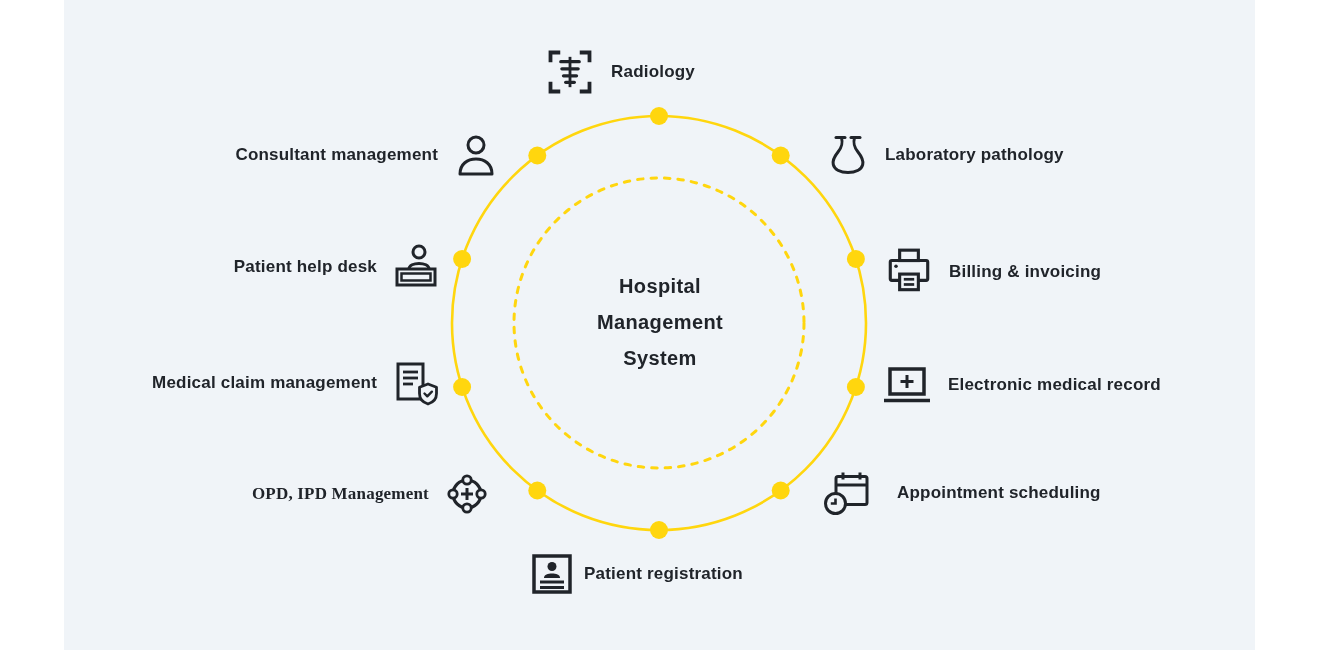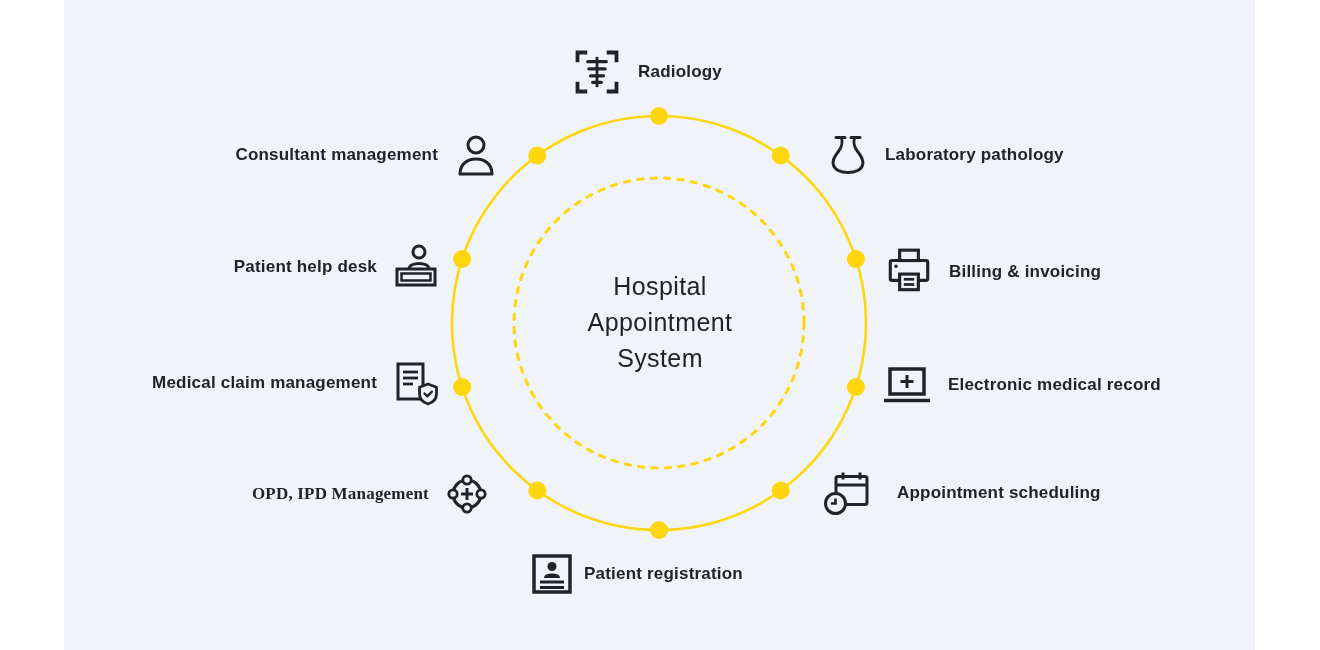--- a/index.html
+++ b/index.html
@@ -10,21 +10,21 @@
   }
   *{margin:0;padding:0;box-sizing:border-box;}
   html,body{width:1320px;height:650px;overflow:hidden;}
   body{background:var(--page);font-family:"Liberation Sans",sans-serif;position:relative;}
   .stage{position:absolute;left:0;top:0;width:1320px;height:650px;}
   .panel{position:absolute;left:64px;top:0;width:1191px;height:650px;background:var(--panel);}
   .circles{position:absolute;left:0;top:0;width:1320px;height:650px;pointer-events:none;}
   .center-title{
     position:absolute;left:510px;top:268px;width:300px;
     text-align:center;color:var(--ink);
-    font-weight:400;font-size:25px;line-height:36px;letter-spacing:.4px;
+    font-weight:700;font-size:20px;line-height:36px;letter-spacing:.4px;
   }
   .item{position:absolute;display:flex;align-items:center;gap:15px;}
   .item .label{
     font-weight:700;font-size:17px;letter-spacing:.2px;
     color:var(--ink);white-space:nowrap;
   }
   .icon{display:flex;align-items:center;justify-content:center;}
   .icon svg{display:block;}
   
 </style>
@@ -46,25 +46,25 @@
       <circle cx="659" cy="530" r="9"></circle>
       <circle cx="537.3" cy="490.5" r="9"></circle>
       <circle cx="462.1" cy="387" r="9"></circle>
       <circle cx="462.1" cy="259" r="9"></circle>
       <circle cx="537.3" cy="155.5" r="9"></circle>
     </g>
   </svg>
 
   <div class="center-title">
     <div>Hospital</div>
-    <div>Appointment</div>
+    <div>Management</div>
     <div>System</div>
   </div>
 
-  <div class="item" style="left:571px;top:46px;">
+  <div class="item" style="left:544px;top:46px;">
     <span class="icon">
       <svg width="52" height="52" viewBox="0 0 48 48" fill="none" stroke="#20242a">
         <path d="M6 15V6h9" stroke-width="3.5"></path>
         <path d="M33 6h9v9" stroke-width="3.5"></path>
         <path d="M42 33v9h-9" stroke-width="3.5"></path>
         <path d="M15 42H6v-9" stroke-width="3.5"></path>
         <line x1="24" y1="10" x2="24" y2="38" stroke-width="2.6"></line>
         <line x1="15.5" y1="14.5" x2="32.5" y2="14.5" stroke-width="3" stroke-linecap="round"></line>
         <line x1="16.5" y1="21" x2="31.5" y2="21" stroke-width="3" stroke-linecap="round"></line>
         <line x1="18" y1="27.5" x2="30" y2="27.5" stroke-width="3" stroke-linecap="round"></line>

